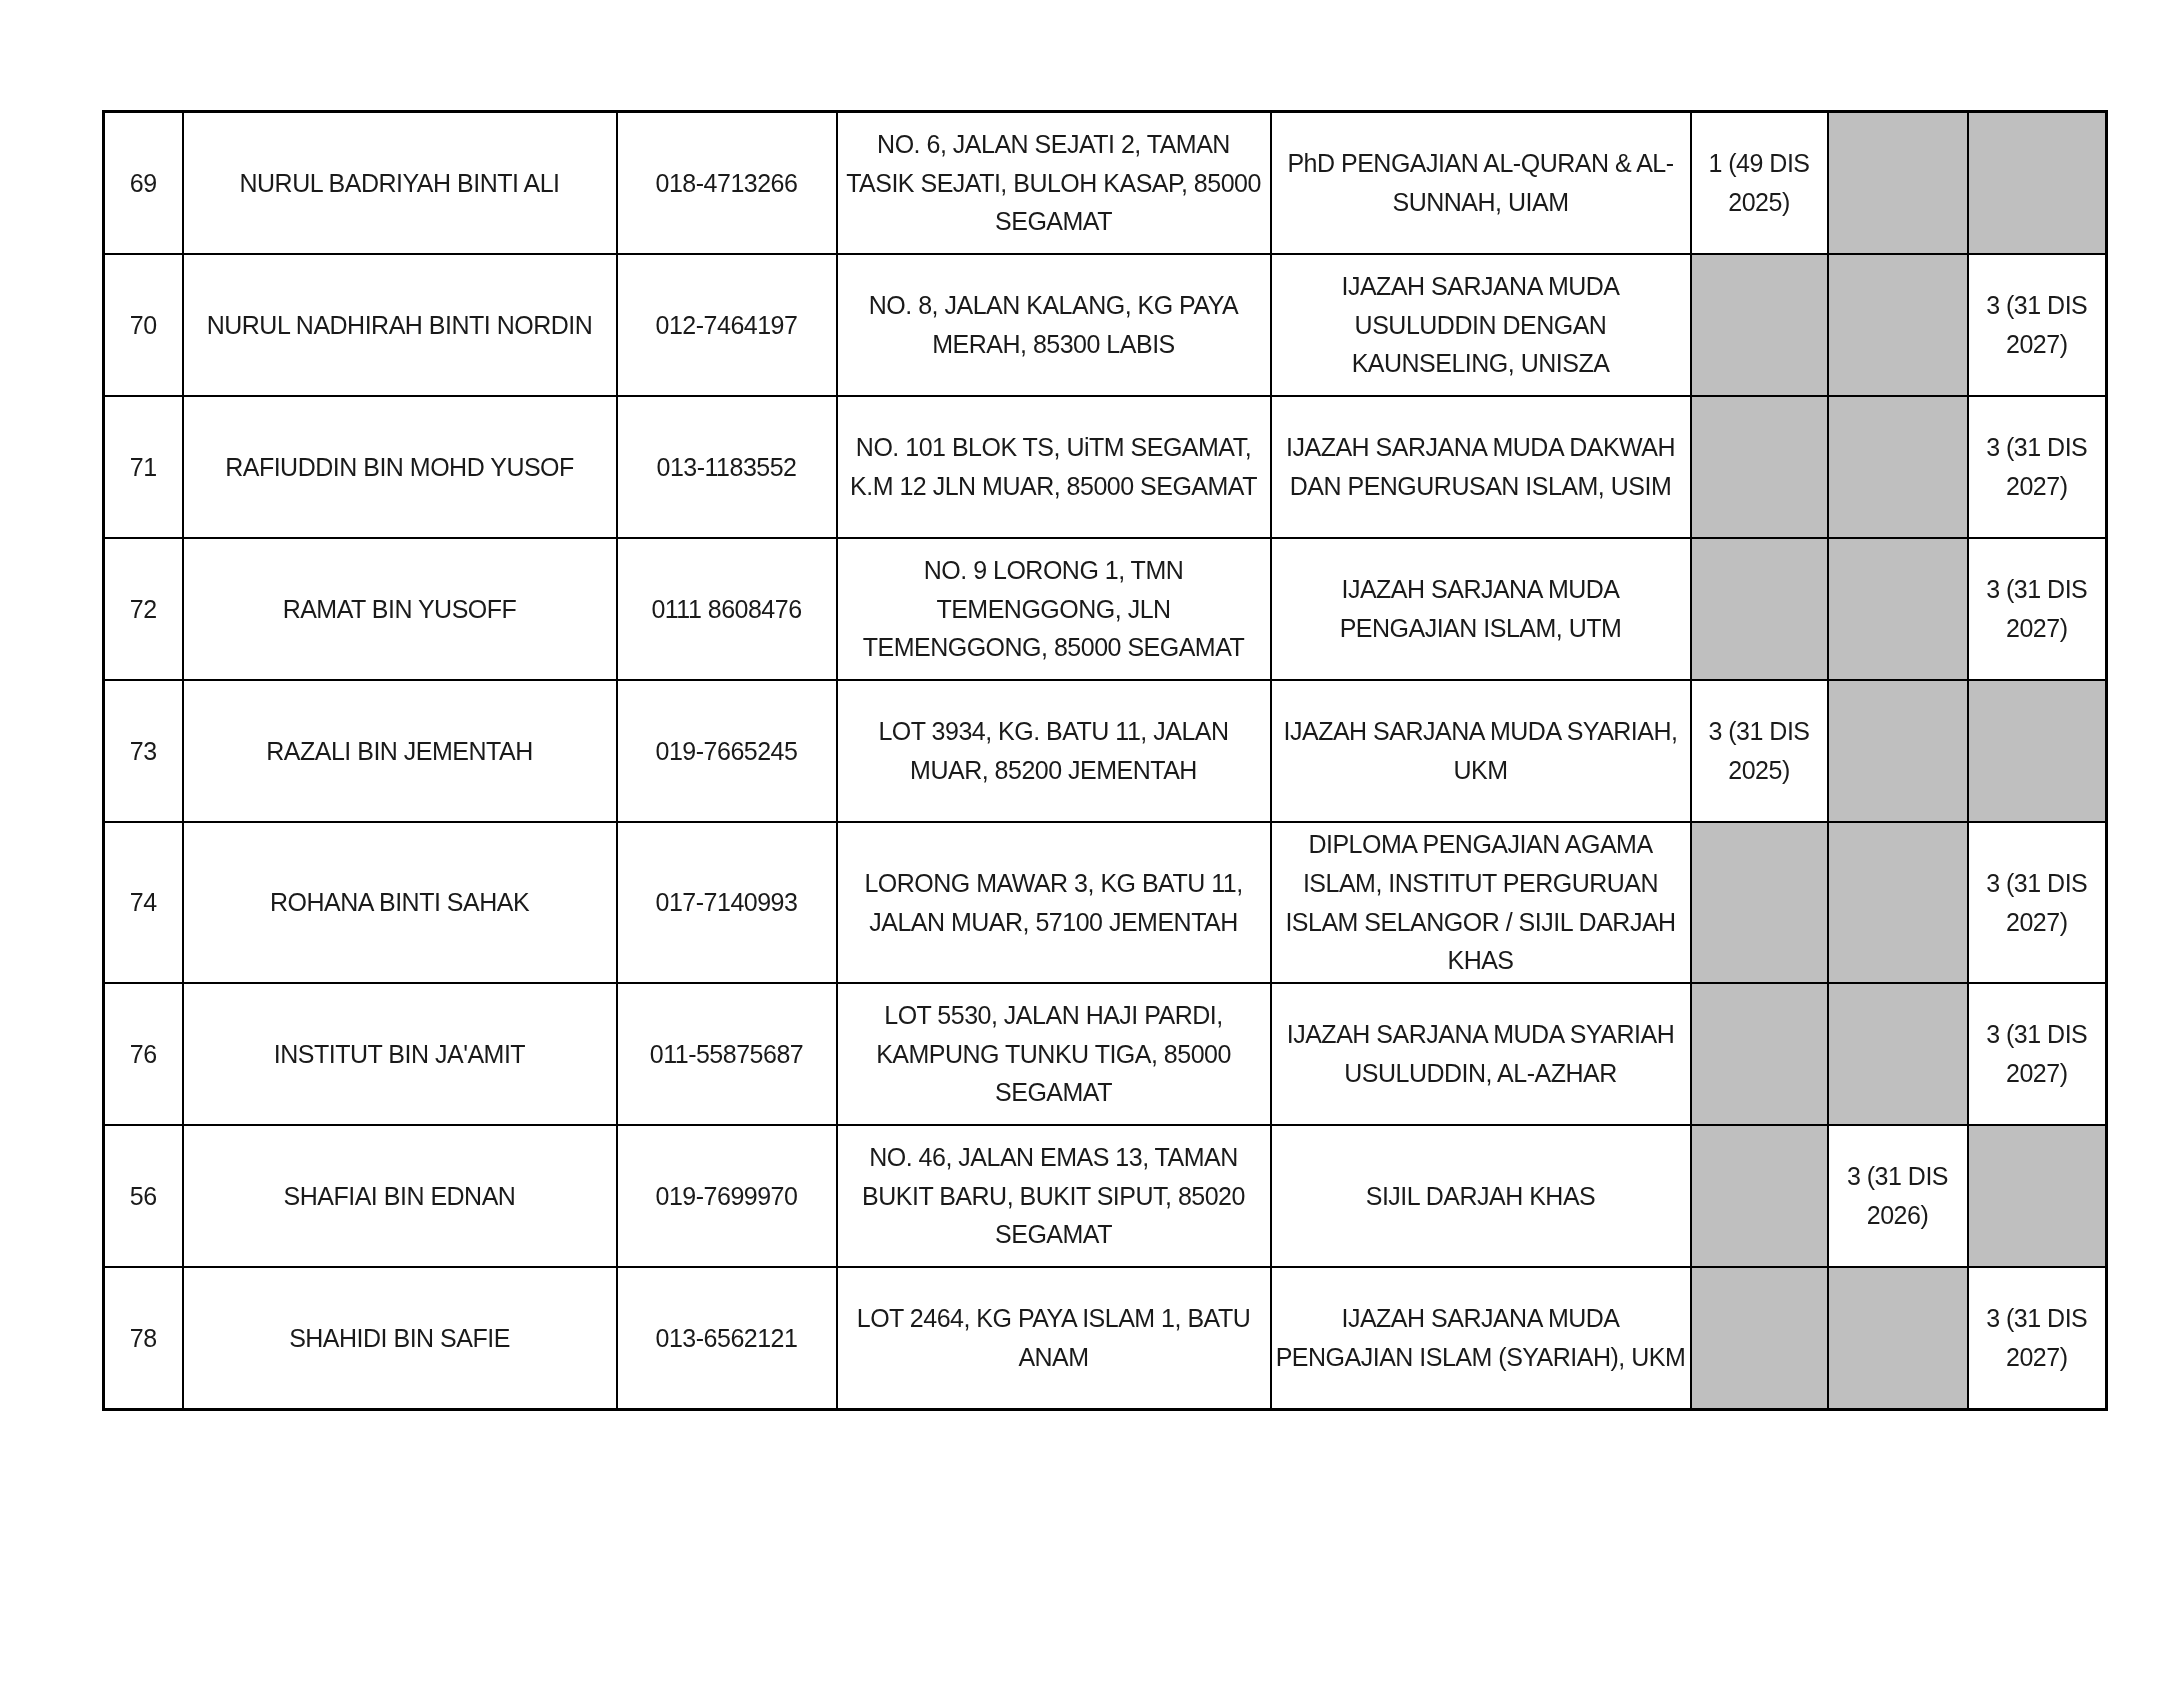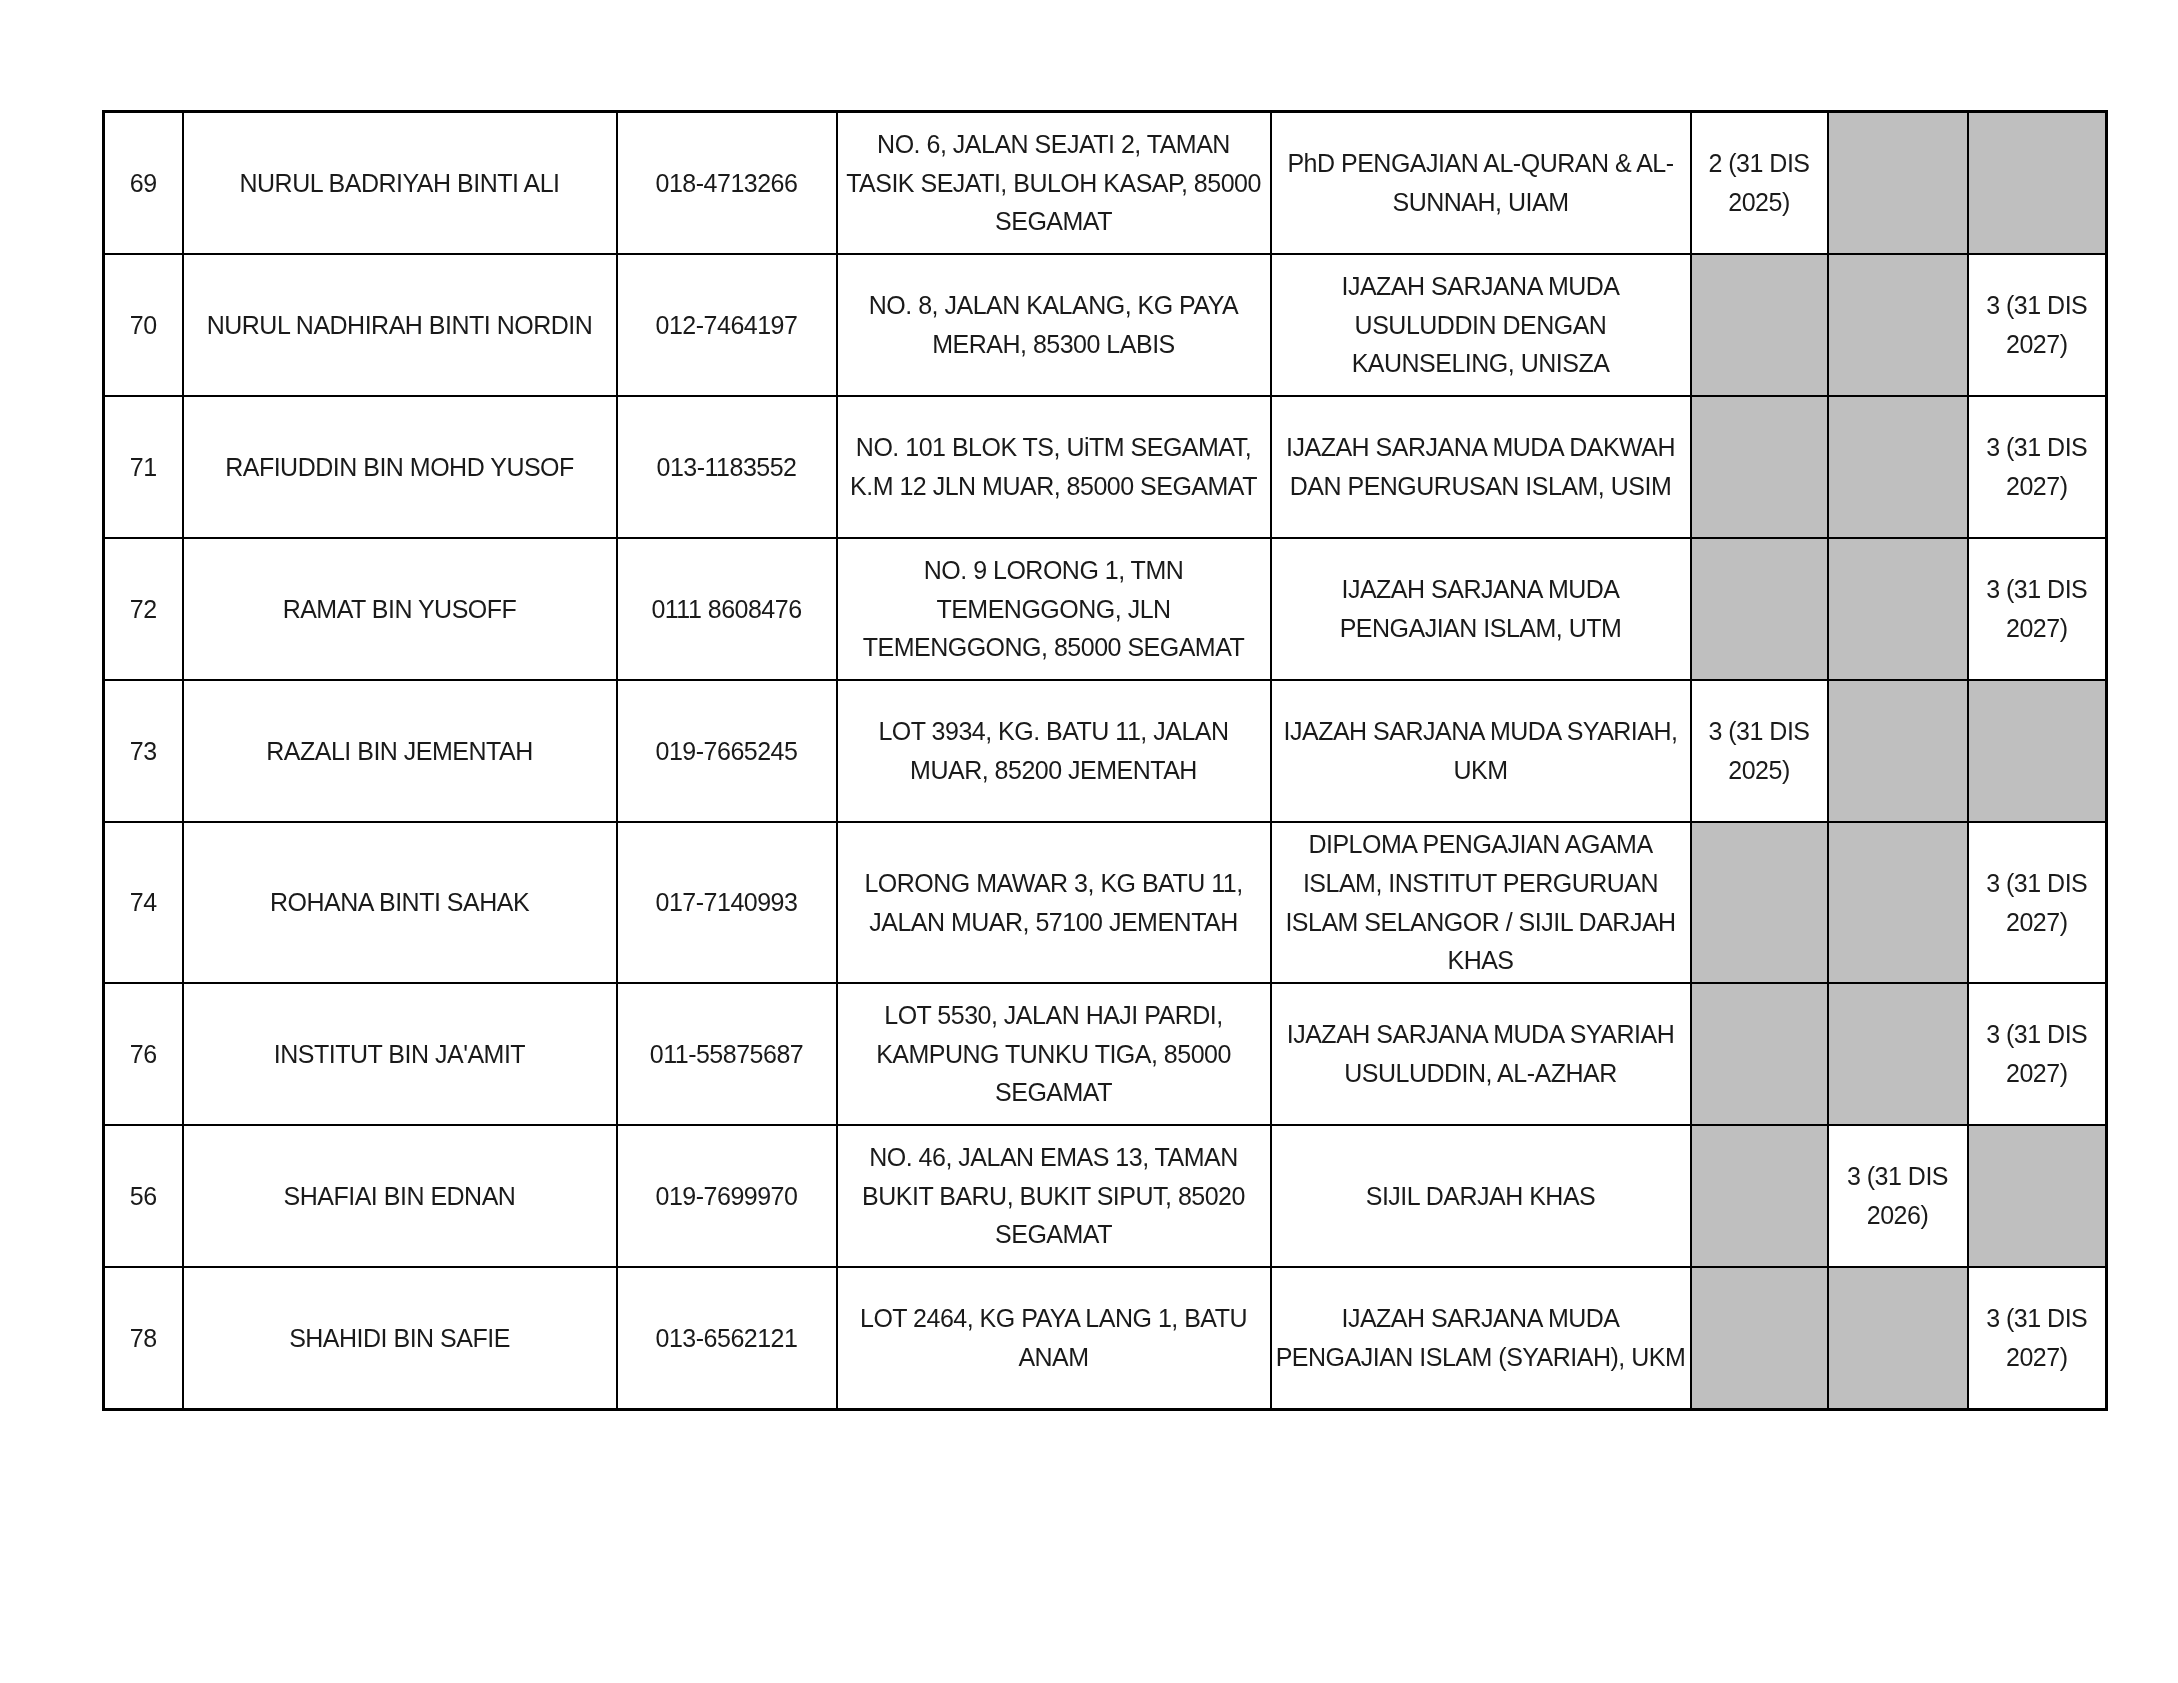--- a/index.html
+++ b/index.html
@@ -65,21 +65,21 @@
       <col class="c-p2026">
       <col class="c-p2027">
     </colgroup>
     <tbody>
         <tr>
           <td>69</td>
           <td>NURUL BADRIYAH BINTI ALI</td>
           <td>018-4713266</td>
           <td>NO. 6, JALAN SEJATI 2, TAMAN TASIK SEJATI, BULOH KASAP, 85000 SEGAMAT</td>
           <td>PhD PENGAJIAN AL-QURAN &amp; AL-SUNNAH, UIAM</td>
-          <td>2 (31 DIS 2025)</td>
+          <td>1 (49 DIS 2025)</td>
           <td class="shaded" style="background: rgb(191, 191, 191);"></td>
           <td class="shaded" style="background: rgb(191, 191, 191);"></td>
         </tr>
         <tr>
           <td>70</td>
           <td>NURUL NADHIRAH BINTI NORDIN</td>
           <td>012-7464197</td>
           <td>NO. 8, JALAN KALANG, KG PAYA MERAH, 85300 LABIS</td>
           <td>IJAZAH SARJANA MUDA USULUDDIN DENGAN KAUNSELING, UNISZA</td>
           <td class="shaded" style="background: rgb(191, 191, 191);"></td>
@@ -143,21 +143,21 @@
           <td>NO. 46, JALAN EMAS 13, TAMAN BUKIT BARU, BUKIT SIPUT, 85020 SEGAMAT</td>
           <td>SIJIL DARJAH KHAS</td>
           <td class="shaded" style="background: rgb(191, 191, 191);"></td>
           <td>3 (31 DIS 2026)</td>
           <td class="shaded" style="background: rgb(191, 191, 191);"></td>
         </tr>
         <tr>
           <td>78</td>
           <td>SHAHIDI BIN SAFIE</td>
           <td>013-6562121</td>
-          <td>LOT 2464, KG PAYA LANG 1, BATU ANAM</td>
+          <td>LOT 2464, KG PAYA ISLAM 1, BATU ANAM</td>
           <td>IJAZAH SARJANA MUDA PENGAJIAN ISLAM (SYARIAH), UKM</td>
           <td class="shaded" style="background: rgb(191, 191, 191);"></td>
           <td class="shaded" style="background: rgb(191, 191, 191);"></td>
           <td>3 (31 DIS 2027)</td>
         </tr>
       </tbody>
   </table>
 </div>
 
 

